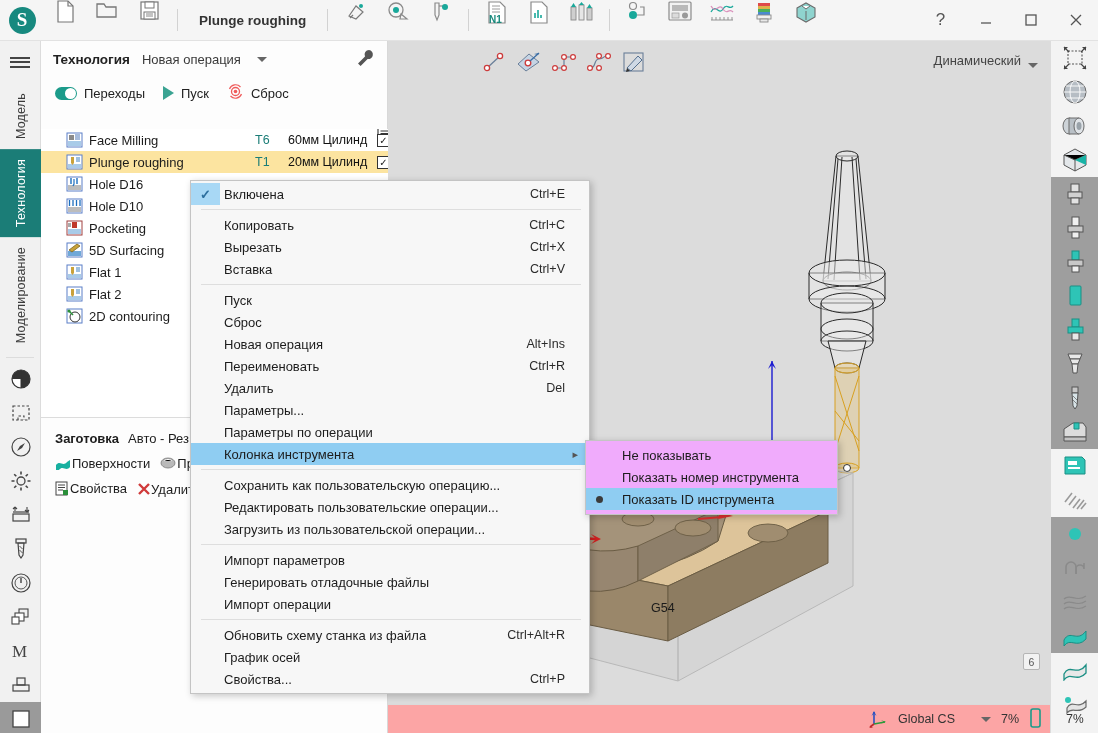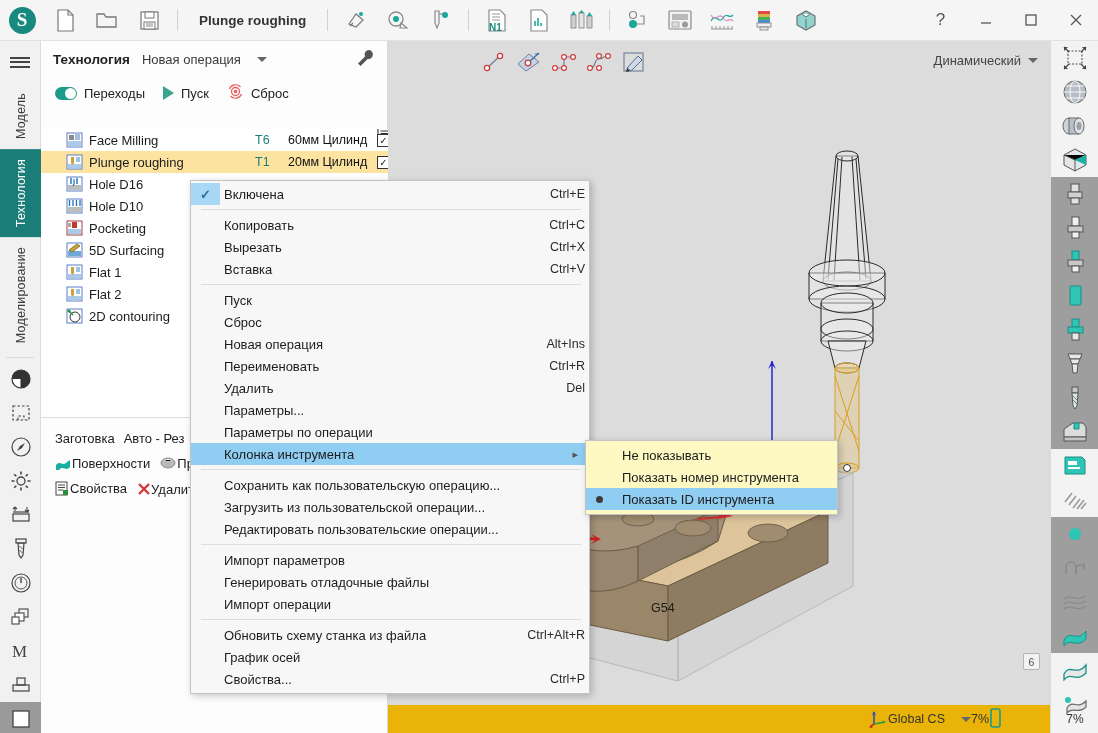--- a/index.html
+++ b/index.html
@@ -22,21 +22,21 @@
   .logo {
     width: 44px; height: 41px; display:flex; align-items:center; justify-content:center;
   }
   .logo-circle {
     width: 27px; height: 27px; border-radius: 50%;
     background: #17897f; position: relative;
     display:flex;align-items:center;justify-content:center;
     color:#fff; font-weight:bold; font-size:19px; font-family:"Liberation Serif",serif;
   }
   .tb-icon {
-    width: 42px; height: 41px; display:flex; align-items:center; justify-content:center;
+    width: 42px; height: 41px; display:flex; justify-content:center;
     cursor: default;
   }
   .tb-sep { width:1px; height:22px; background:#d2d2d2; margin:0 7px; }
   .doc-title {
     font-weight: bold; font-size: 13.5px; color:#333; padding: 0 14px;
     white-space: nowrap;
   }
   .win-btns { margin-left:auto; display:flex; align-items:center; }
   .win-btn {
     width: 45px; height:41px; display:flex; align-items:center; justify-content:center;
@@ -100,44 +100,44 @@
   .tcol-chk { position:absolute; left:336px; }
   .chkbox { width:13px;height:13px;border:1px solid #333;background:#fff;display:flex;align-items:center;justify-content:center;font-size:10px;color:#222;}
 
   
   .wp-sep { position:absolute; left:0; top:376px; width:347px; height:1px; background:#dcdcdc; }
   .wp {
     position:absolute; left:0; top:384px; width:347px;
     font-size:13px;
   }
   .wp-line1 { display:flex; align-items:center; gap:9px; padding:6px 14px; }
-  .wp-b { font-weight:normal; }
+  .wp-b { font-weight:bold; }
   .wp-line2 { display:flex; align-items:center; gap:10px; padding:4px 14px; }
   .wp-line3 { display:flex; align-items:center; gap:10px; padding:4px 14px; }
   .wpitem { display:flex; }
 
   
   .viewport {
     position:absolute; left:388px; top:41px; width:662px; height:663px;
     background:#dcdcdc; overflow:hidden;
   }
   .vp-toolbar {
     position:absolute; left:0; top:0; width:662px; height:41px;
     display:flex; align-items:center; gap:4px; padding-left:90px;
   }
   .vp-ic { width:31px;height:31px; display:flex;align-items:center;justify-content:center;}
   .vp-mode {
     position:absolute; right:12px; top:12px; font-size:13px; color:#444;
-    display:flex;align-items:center;gap:7px;
+    display:flex;align-items:flex-end;gap:7px;
   }
 
   
   .statusbar {
     position:absolute; left:388px; top:704px; width:662px; height:29px;
-    background:#eab308; display:flex; align-items:center; gap:0; padding-left:480px;
+    background:#fca5a5; display:flex; align-items:center; gap:10px; padding-left:480px;
     font-size:12.5px; color:#333; border-top:1px solid #dadada;
   }
   .sb-caret{width:0;height:0;border-left:5px solid transparent;border-right:5px solid transparent;border-top:5px solid #666;margin-left:16px;}
   .badge-num {
     position:absolute; right:10px; bottom:34px; width:17px;height:17px;
     border:1px solid #b5b5b5;background:#f2f2f2;border-radius:2px;
     font-size:10.5px; display:flex;align-items:center;justify-content:center;color:#555;
   }
 
   
@@ -154,38 +154,38 @@
     position:absolute; left:190px; top:180px; width:400px;
     background:#f7f7f7; border:1px solid #c4c4c4;
     box-shadow: 2px 2px 7px rgba(0,0,0,.22);
     padding: 2px 0 3px 0; z-index: 50;
   }
   .mi {
     height:22px; display:flex; align-items:center; font-size:13px; color:#1c1c1c;
     padding-left:33px; position:relative; white-space:nowrap;
   }
   .mi.hl { background:#8fcdf2; }
-  .mi .acc { margin-left:auto; padding-right:4px; color:#2b2b2b; font-size:12.5px; }
+  .mi .acc { margin-left:auto; padding-right:24px; color:#2b2b2b; font-size:12.5px; }
   .mi .chkbg {
     position:absolute; left:0; top:0; width:29px; height:22px;
     background:#a8d8f5; display:flex; align-items:center; justify-content:center;
     color:#2d6f9e; font-size:13px; font-weight:bold;
   }
   .mi .radiodot {
     position:absolute; left:10px; top:8px; width:7px;height:7px;border-radius:50%;
     background:#3b3b3b;
   }
   .mi .arr {
     margin-left:auto; padding-right:11px; color:#555; font-size:11px;
   }
   .msep { height:1px; background:#dedede; margin:4px 8px 4px 10px; }
 
   .submenu {
     position:absolute; left:585px; top:440px; width:253px;
-    background:#fef9c3; border:1px solid #c4c4c4;
+    background:#f0abfc; border:1px solid #c4c4c4;
     box-shadow: 2px 2px 7px rgba(0,0,0,.22);
     padding: 3px 0 4px 0; z-index:60;
   }
   .submenu .mi { padding-left:36px; }
 
   .g54 { position:absolute; font-size:12.5px; color:#1a1a1a; }
 </style>
 </head>
 <body>
 
@@ -962,24 +962,24 @@
     <div class="mi hl">
       <span>Колонка инструмента</span>
       <span class="arr">▸</span>
     </div>
     <div class="msep"></div>
 
     <div class="mi">
       <span>Сохранить как пользовательскую операцию...</span>
     </div>
     <div class="mi">
+      <span>Редактировать пользовательские операции...</span>
+    </div>
+    <div class="mi">
       <span>Загрузить из пользовательской операции...</span>
-    </div>
-    <div class="mi">
-      <span>Редактировать пользовательские операции...</span>
     </div>
     <div class="msep"></div>
 
     <div class="mi">
       <span>Импорт параметров</span>
     </div>
     <div class="mi">
       <span>Генерировать отладочные файлы</span>
     </div>
     <div class="mi">

